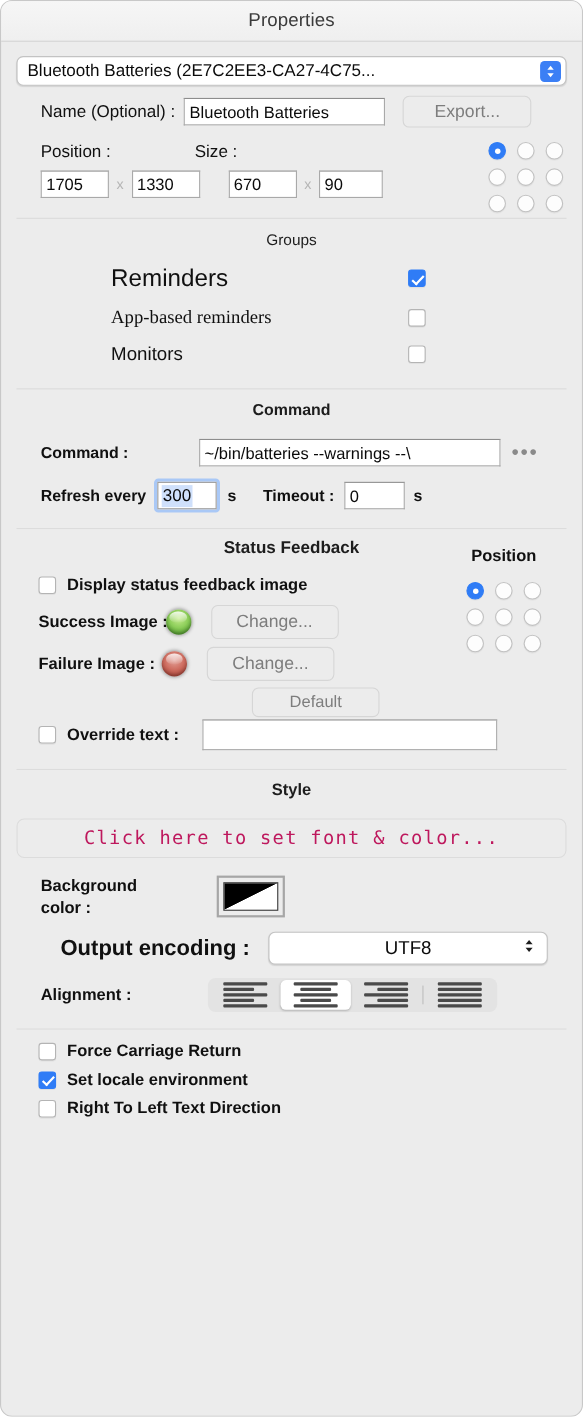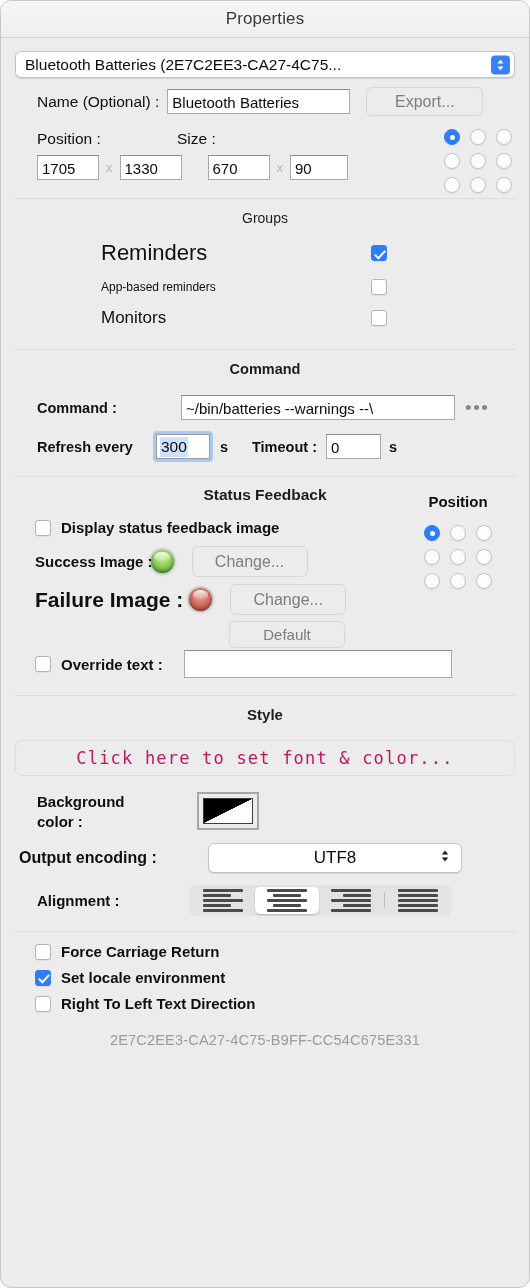--- a/index.html
+++ b/index.html
@@ -342,21 +342,21 @@
   <div class="sep" style="margin-top:18px;"></div>
 
   <div style="padding-top:11px;">
     <div class="section-title">Groups</div>
 
     <div class="row" style="margin-top:14px; padding:0 14px;">
       <div class="lbl" style="font-size:22px; margin-left:86px; width:270px;">Reminders</div>
       <div class="cb on"></div>
     </div>
     <div class="row" style="margin-top:13px; padding:0 14px;">
-      <div class="lbl" style="font-size:12px; margin-left:86px; width:270px;">App-based reminders</div>
+      <div class="lbl" style="font-size:17px; margin-left:86px; width:270px;font-family:Liberation Serif, serif;">App-based reminders</div>
       <div class="cb"></div>
     </div>
     <div class="row" style="margin-top:13px; padding:0 14px;">
       <div class="lbl" style="font-size:17px; margin-left:86px; width:270px;">Monitors</div>
       <div class="cb"></div>
     </div>
   </div>
 
   <div class="sep" style="margin-top:21px;"></div>
 
@@ -364,21 +364,21 @@
     <div class="section-title bold">Command</div>
 
     <div class="row" style="margin-top:18px; padding:0 14px;">
       <div class="lbl bold" style="margin-left:22px; width:144px;">Command :</div>
       <div class="field" style="width:274px;">~/bin/batteries --warnings --\</div>
       <div class="dots" style="margin-left:10px;">•••</div>
     </div>
 
     <div class="row" style="margin-top:11px; padding:0 14px;">
       <div class="lbl bold" style="margin-left:22px;">Refresh every</div>
-      <div class="focusfield" style="margin-left:20px;">
+      <div class="focusfield" style="margin-left:7px;">
         <div class="inner" style="width:54px;">
           <span class="selected">300</span>
         </div>
       </div>
       <div class="lbl bold" style="margin-left:7px;">s</div>
       <div class="lbl bold" style="margin-left:24px;">Timeout :</div>
       <div class="field" style="width:55px; margin-left:9px;">0</div>
       <div class="lbl bold" style="margin-left:8px;">s</div>
     </div>
   </div>
@@ -393,21 +393,21 @@
       <div class="lbl bold" style="margin-left:10px; font-size:15px;">Display status feedback image</div>
     </div>
 
     <div class="row" style="margin-top:10px; padding:0 14px;">
       <div class="lbl bold" style="margin-left:20px; font-size:15px;">Success Image :</div>
       <div class="orb green" style="margin-left:-2px;"></div>
       <div class="pushbtn" style="margin-left:18px; width:116px; height:31px;">Change...</div>
     </div>
 
     <div class="row" style="margin-top:7px; padding:0 14px;">
-      <div class="lbl bold" style="margin-left:20px; font-size:21px;">Failure Image :</div>
+      <div class="lbl bold" style="margin-left:20px; font-size:15px;">Failure Image :</div>
       <div class="orb red" style="margin-left:6px;"></div>
       <div class="pushbtn" style="margin-left:18px; width:116px; height:31px;">Change...</div>
     </div>
 
     <div class="row" style="margin-top:6px; padding:0 14px;">
       <div class="pushbtn" style="margin-left:214px; width:116px; height:27px; font-size:15px;">Default</div>
     </div>
 
     <div style="position:absolute; right:16px; top:16px; width:110px;">
       <div class="lbl bold" style="text-align:center; font-size:15px;">Position</div>
@@ -444,21 +444,21 @@
       <div style="margin-left:22px; width:160px;">
         <div class="lbl bold" style="font-size:15px;">Background</div>
         <div class="lbl bold" style="font-size:15px; margin-top:3px;">color :</div>
       </div>
       <div class="colorwell">
         <div class="inner"></div>
       </div>
     </div>
 
     <div class="row" style="margin-top:13px; padding:0 14px;">
-      <div class="lbl bold" style="margin-left:4px; font-size:16px; width:189px;">Output encoding :</div>
+      <div class="lbl bold" style="margin-left:40px; font-size:20px; width:189px;">Output encoding :</div>
       <div class="popup" style="width:254px; height:30px; justify-content:center; padding:0 26px 0 26px; font-size:17px;">
         <span>UTF8</span>
         <span style="position:absolute; right:11px; top:50%; transform:translateY(-50%);">
           <svg width="10" height="14" viewBox="0 0 10 14">
             <path d="M5 1.6 L8.2 5.5 L1.8 5.5 Z" fill="#1d1d1d"></path>
             <path d="M5 12.4 L1.8 8.5 L8.2 8.5 Z" fill="#1d1d1d"></path>
           </svg>
         </span>
       </div>
     </div>
@@ -509,15 +509,14 @@
     <div class="row" style="padding:0 14px; margin-top:9px;">
       <div class="cb on" style="margin-left:20px;"></div>
       <div class="lbl bold" style="margin-left:10px; font-size:15px;">Set locale environment</div>
     </div>
     <div class="row" style="padding:0 14px; margin-top:9px;">
       <div class="cb" style="margin-left:20px;"></div>
       <div class="lbl bold" style="margin-left:10px; font-size:15px;">Right To Left Text Direction</div>
     </div>
   </div>
 
-  <div id="uuid" style="margin-top:20px;">2E7C2EE3-CA27-4C75-B9FF-CC54C675E331</div>
 
 </div>
 
 </body></html>

